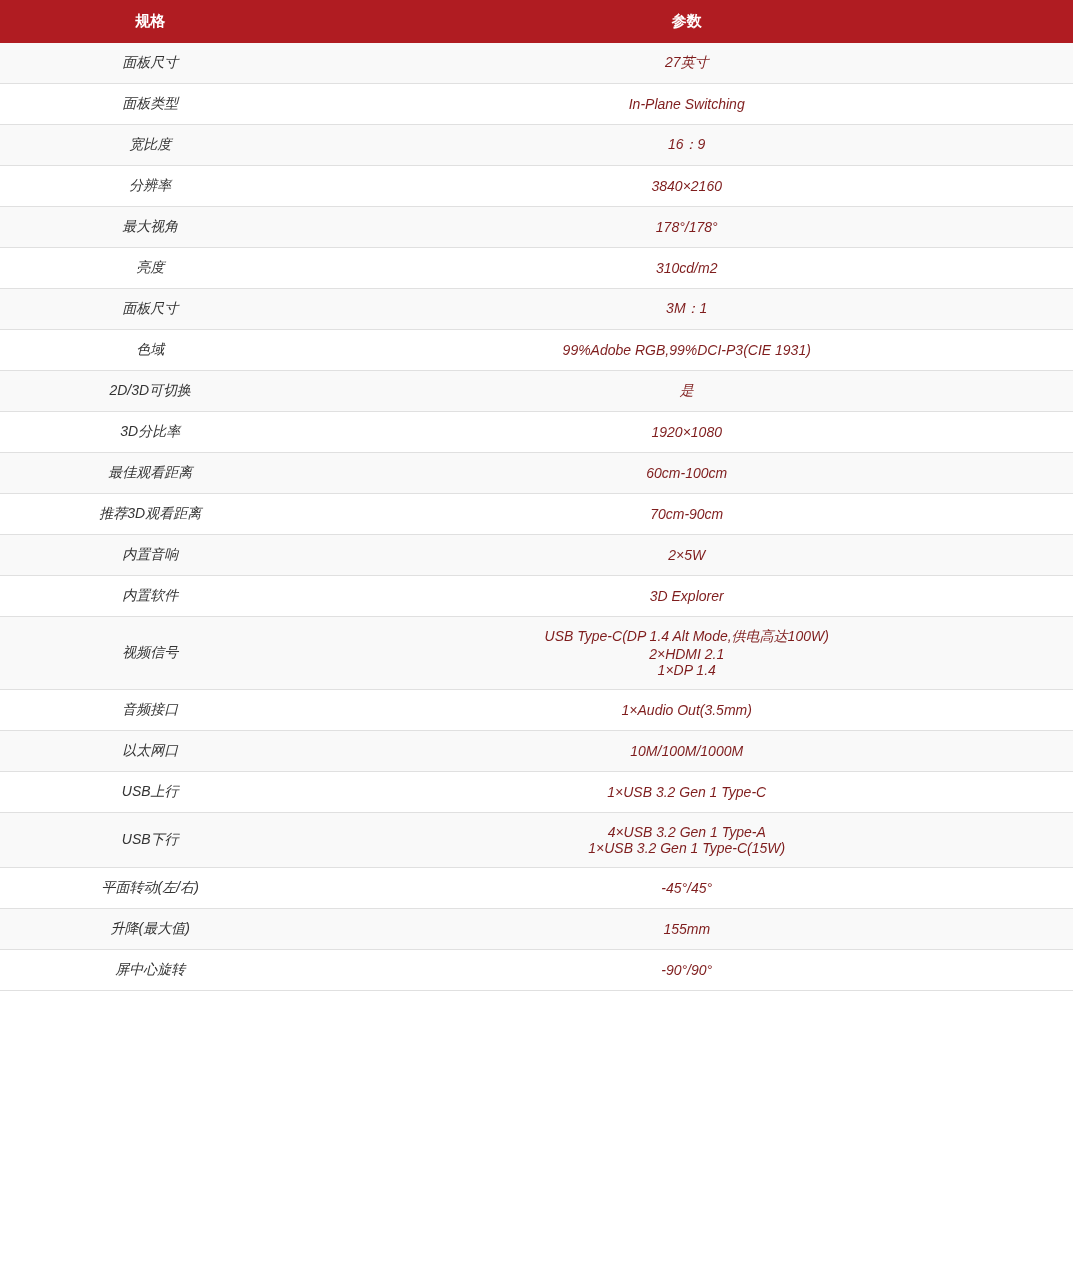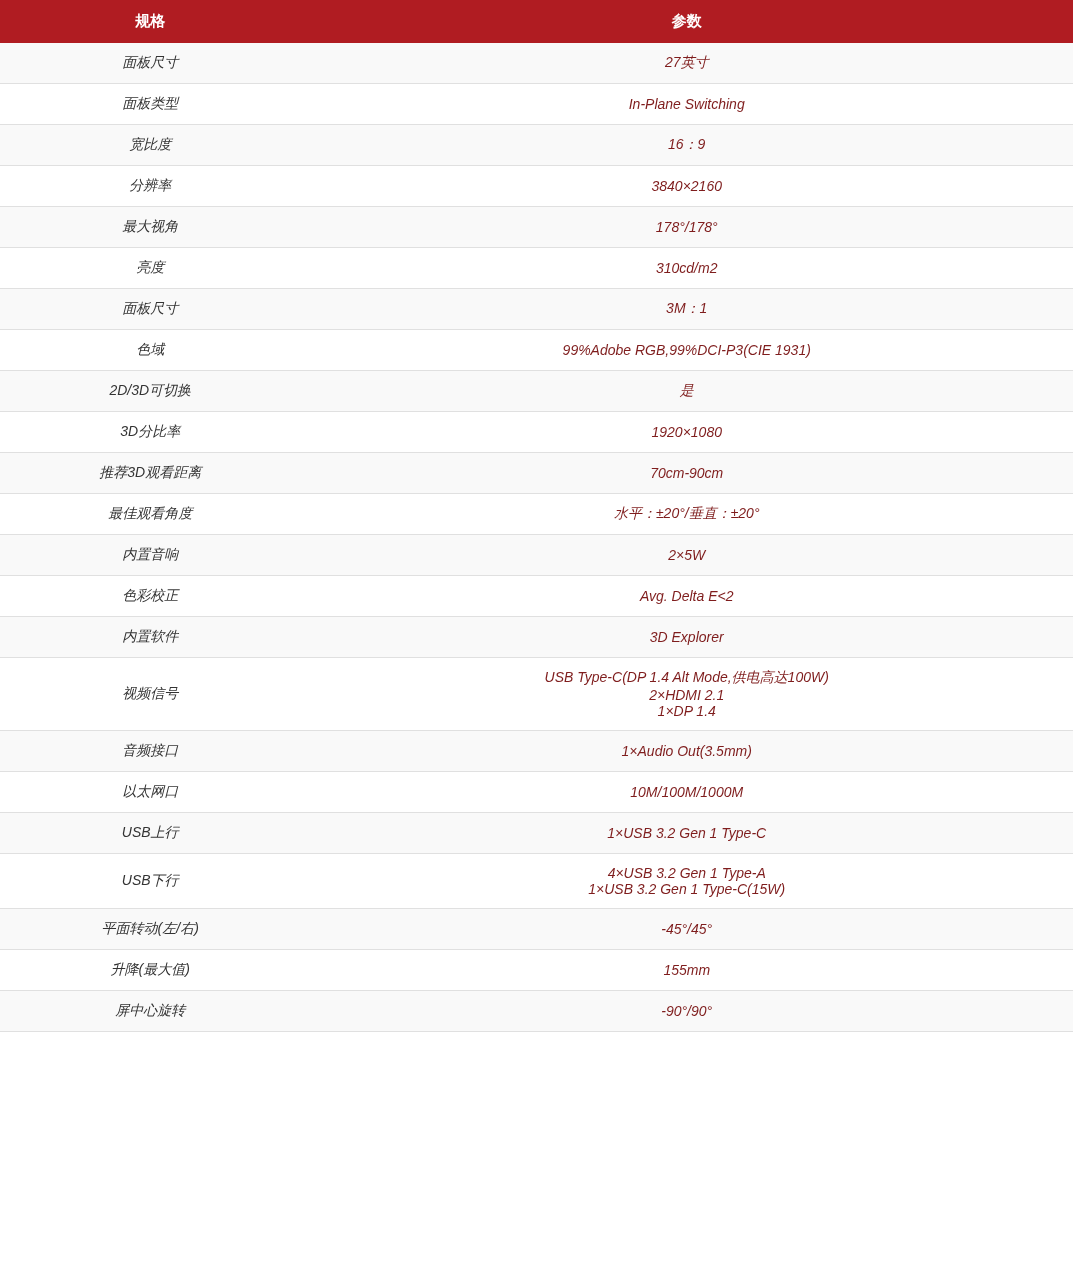--- a/index.html
+++ b/index.html
@@ -102,34 +102,30 @@
       </tr>
       <tr>
         <td>2D/3D可切换</td>
         <td>是</td>
       </tr>
       <tr>
         <td>3D分比率</td>
         <td>1920×1080</td>
       </tr>
       <tr>
+        <td>最佳观看距离</td>
+        <td>60cm-100cm</td>
+      </tr>
+      <tr>
         <td>推荐3D观看距离</td>
         <td>70cm-90cm</td>
       </tr>
       <tr>
-        <td>最佳观看角度</td>
-        <td>水平：±20°/垂直：±20°</td>
-      </tr>
-      <tr>
         <td>内置音响</td>
         <td>2×5W</td>
-      </tr>
-      <tr>
-        <td>色彩校正</td>
-        <td>Avg. Delta E&lt;2</td>
       </tr>
       <tr>
         <td>内置软件</td>
         <td>3D Explorer</td>
       </tr>
       <tr>
         <td>视频信号</td>
         <td>USB Type-C(DP 1.4 Alt Mode,供电高达100W)<br>2×HDMI 2.1<br>1×DP 1.4</td>
       </tr>
       <tr>

